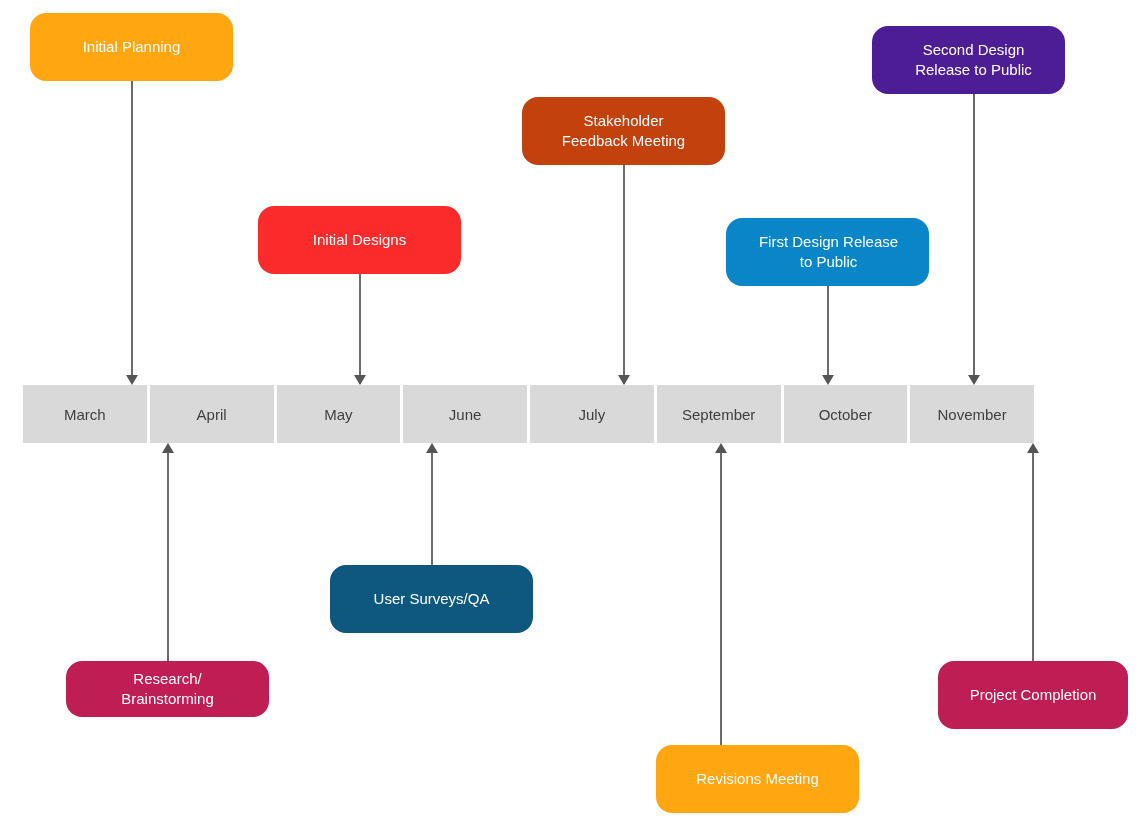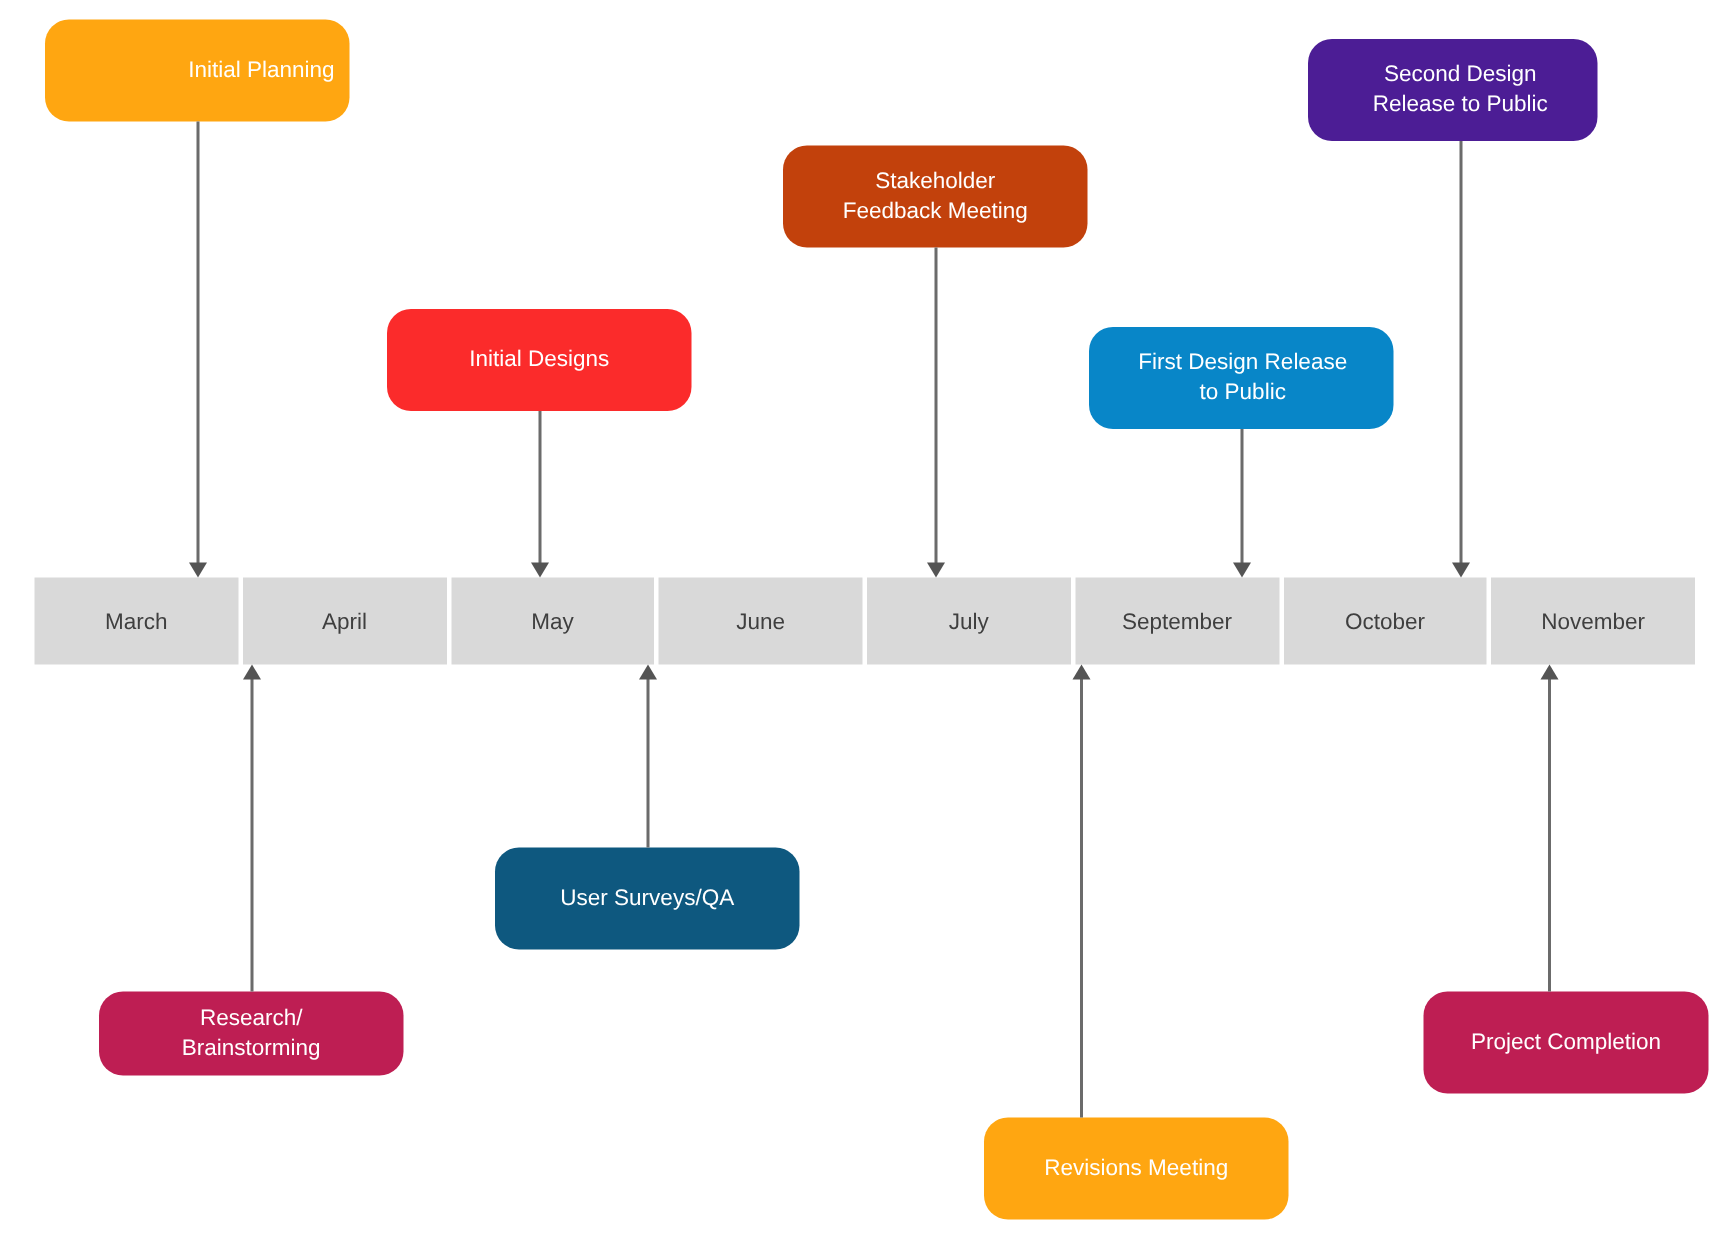--- a/index.html
+++ b/index.html
@@ -58,32 +58,32 @@
     border-left: 6px solid transparent;
     border-right: 6px solid transparent;
   }
   .arrow-head.down { border-top: 10px solid var(--arrow-head, #545454); }
   .arrow-head.up   { border-bottom: 10px solid var(--arrow-head, #545454); }
 </style>
 </head>
 <body>
 
 <div class="canvas" style="width: 1146px; height: 840px;">
-  <div class="timeline" style="left: 23px; top: 385px; width: 1107px; height: 58px; border-radius: 12px;">
+  <div class="timeline" style="left: 23px; top: 385px; width: 1011px; height: 58px; border-radius: 12px;">
       <div class="month-cell">March</div>
       <div class="month-cell">April</div>
       <div class="month-cell">May</div>
       <div class="month-cell">June</div>
       <div class="month-cell">July</div>
       <div class="month-cell">September</div>
       <div class="month-cell">October</div>
       <div class="month-cell">November</div>
     </div>
   <div>
-      <div class="event-box" style="left: 30px; top: 13px; width: 203px; height: 68px; background: rgb(255, 166, 17); justify-content: flex-end;"><span>Initial Planning</span></div>
+      <div class="event-box" style="left: 30px; top: 13px; width: 203px; height: 68px; background: rgb(255, 166, 17);"><span>Initial Planning</span></div>
       <div class="arrow-line" style="left: 130.5px; top: 81px; height: 296px;"></div>
       <div class="arrow-head down" style="left: 125.5px; top: 375px;"></div>
       <div class="event-box" style="left: 66px; top: 661px; width: 203px; height: 56px; background: rgb(190, 30, 83);"><span>Research/
 Brainstorming</span></div>
       <div class="arrow-line" style="left: 166.5px; top: 451px; height: 210px;"></div>
       <div class="arrow-head up" style="left: 161.5px; top: 443px;"></div>
       <div class="event-box" style="left: 258px; top: 206px; width: 203px; height: 68px; background: rgb(251, 43, 43);"><span>Initial Designs</span></div>
       <div class="arrow-line" style="left: 358.5px; top: 274px; height: 103px;"></div>
       <div class="arrow-head down" style="left: 353.5px; top: 375px;"></div>
       <div class="event-box" style="left: 330px; top: 565px; width: 203px; height: 68px; background: rgb(14, 88, 127);"><span>User Surveys/QA</span></div>
@@ -97,17 +97,17 @@
       <div class="arrow-line" style="left: 719.5px; top: 451px; height: 294px;"></div>
       <div class="arrow-head up" style="left: 714.5px; top: 443px;"></div>
       <div class="event-box" style="left: 726px; top: 218px; width: 203px; height: 68px; background: rgb(8, 134, 200); padding-left: 12px;"><span>First Design Release
 to Public</span></div>
       <div class="arrow-line" style="left: 826.5px; top: 286px; height: 91px;"></div>
       <div class="arrow-head down" style="left: 821.5px; top: 375px;"></div>
       <div class="event-box" style="left: 872px; top: 26px; width: 193px; height: 68px; background: #4c1d95; padding-left: 20px;"><span>Second Design
 Release to Public</span></div>
       <div class="arrow-line" style="left: 972.5px; top: 94px; height: 283px;"></div>
       <div class="arrow-head down" style="left: 967.5px; top: 375px;"></div>
-      <div class="event-box" style="left: 938px; top: 661px; width: 190px; height: 68px; background: rgb(190, 30, 83); margin-left: 11px;"><span>Project Completion</span></div>
+      <div class="event-box" style="left: 938px; top: 661px; width: 190px; height: 68px; background: rgb(190, 30, 83);"><span>Project Completion</span></div>
       <div class="arrow-line" style="left: 1032px; top: 451px; height: 210px;"></div>
       <div class="arrow-head up" style="left: 1027px; top: 443px;"></div>
     </div>
 </div>
 
 </body></html>

